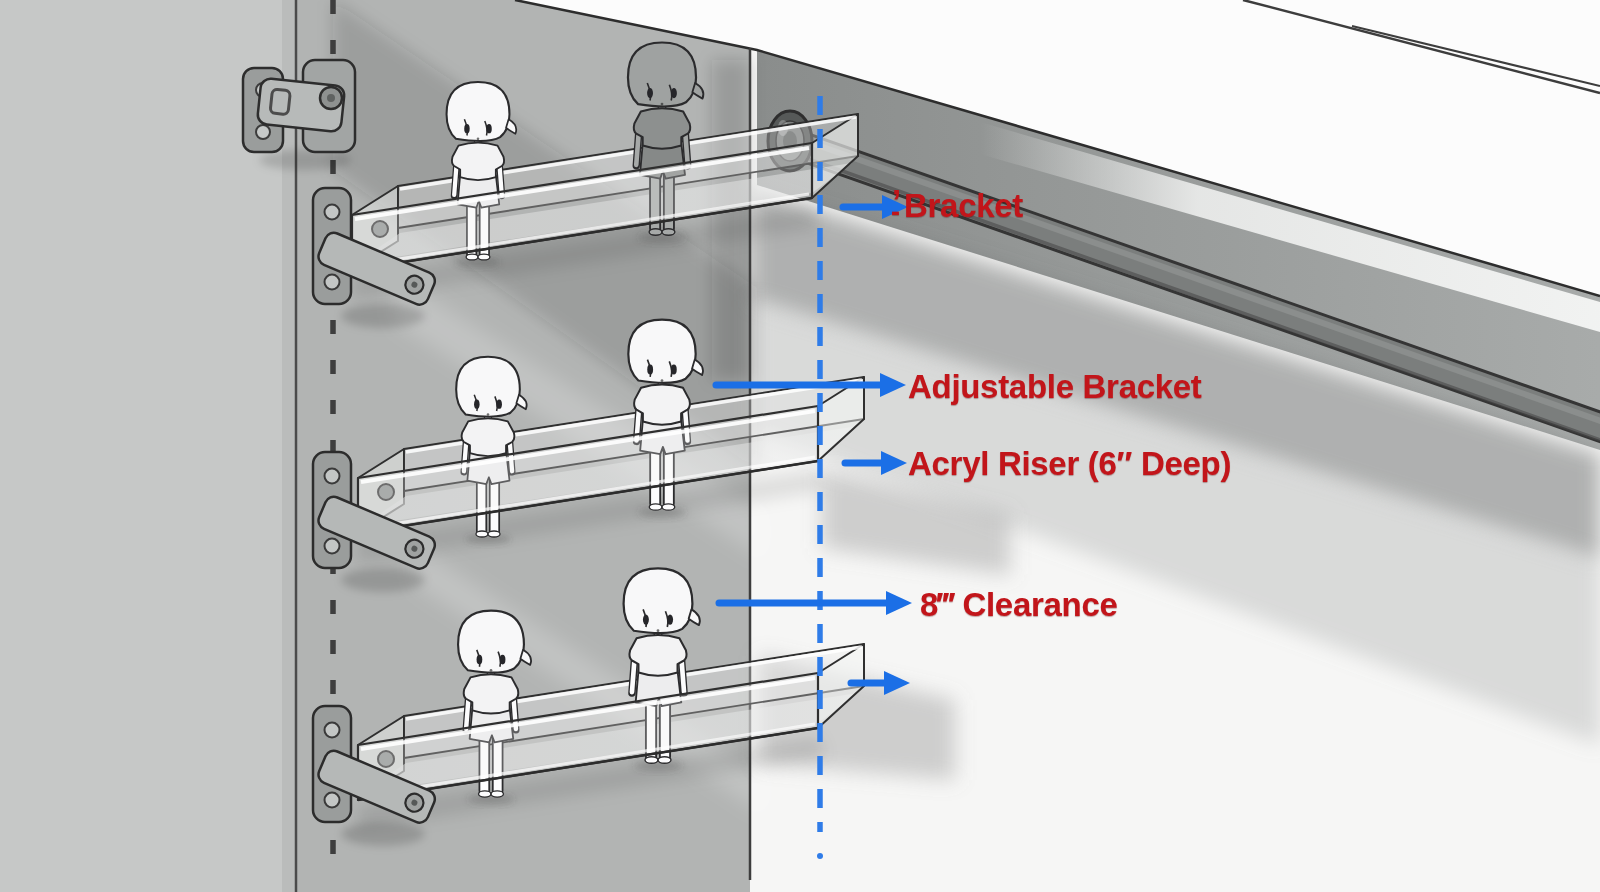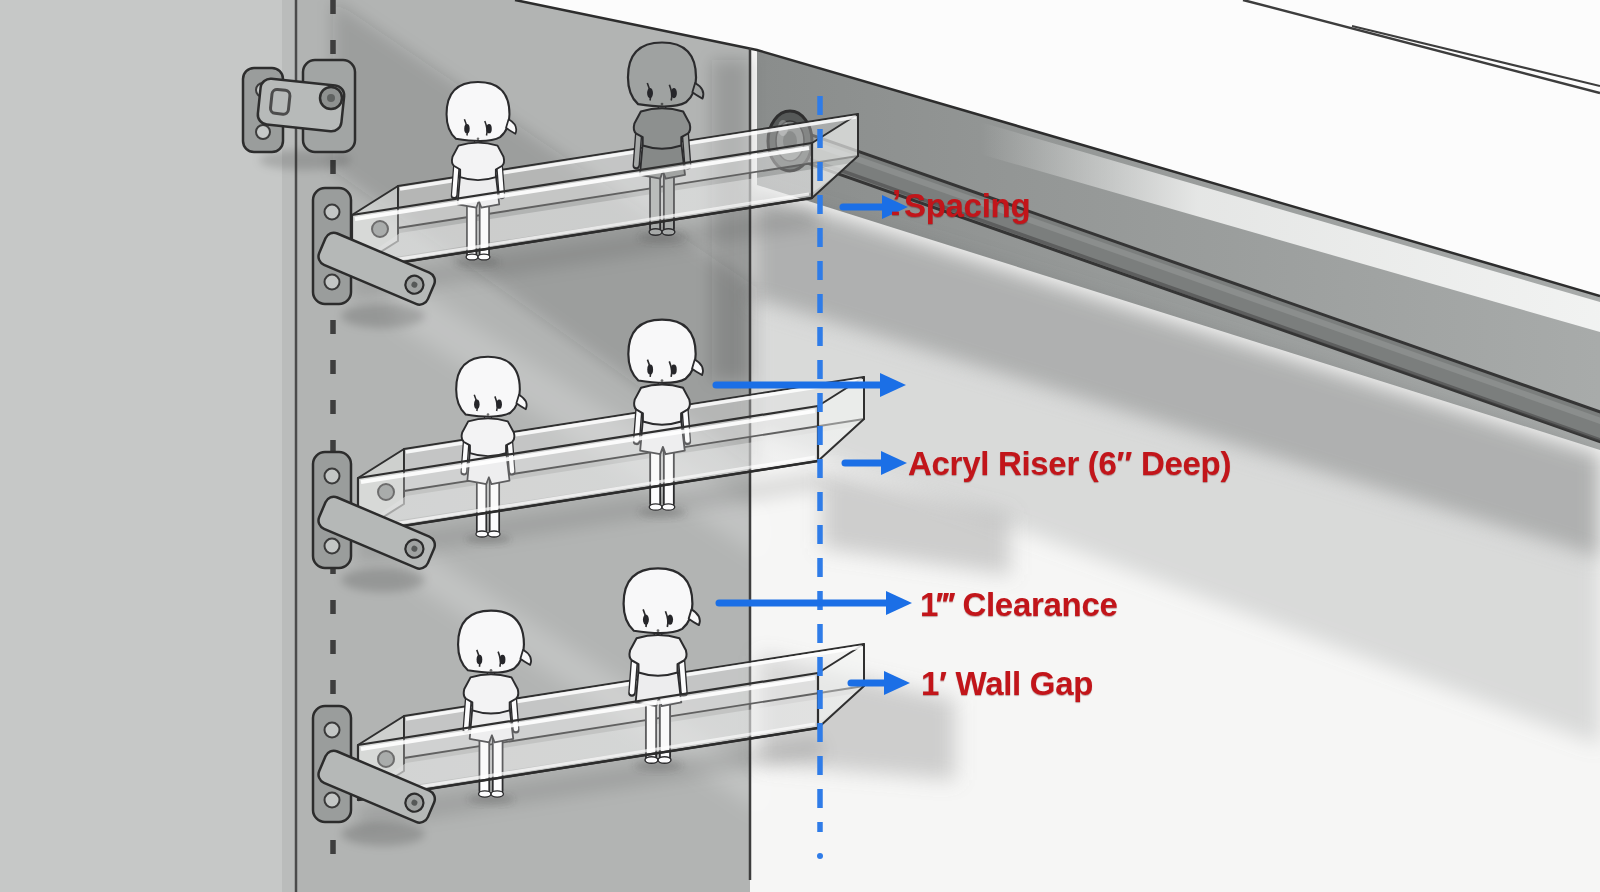--- a/index.html
+++ b/index.html
@@ -231,19 +231,19 @@
           <polygon points="912,603 886,591 886,615" stroke="none"></polygon>
     </g>
     <g>
       <line x1="851" y1="683" x2="884" y2="683"></line>
           <polygon points="910,683 884,671 884,695" stroke="none"></polygon>
     </g>
   </g>
 </svg>
 
 <div class="dlabel" style="left:891px;top:206px">
-  <span class="mark"><span class="t">’</span><span class="b">-</span></span><span>Spacing</span>
+  <span class="mark"><span class="t">’</span><span class="b">-</span></span><span>Bracket</span>
 </div>
+<div class="dlabel" style="left:908px;top:387px">Adjustable Bracket</div>
 <div class="dlabel" style="left:908px;top:464px">Acryl Riser (6″ Deep)</div>
-<div class="dlabel" style="left:920px;top:605px">1‴ Clearance</div>
-<div class="dlabel" style="left:921px;top:684px">1′ Wall Gap</div>
+<div class="dlabel" style="left:920px;top:605px">8‴ Clearance</div>
 
 </div>
 
 </body></html>

